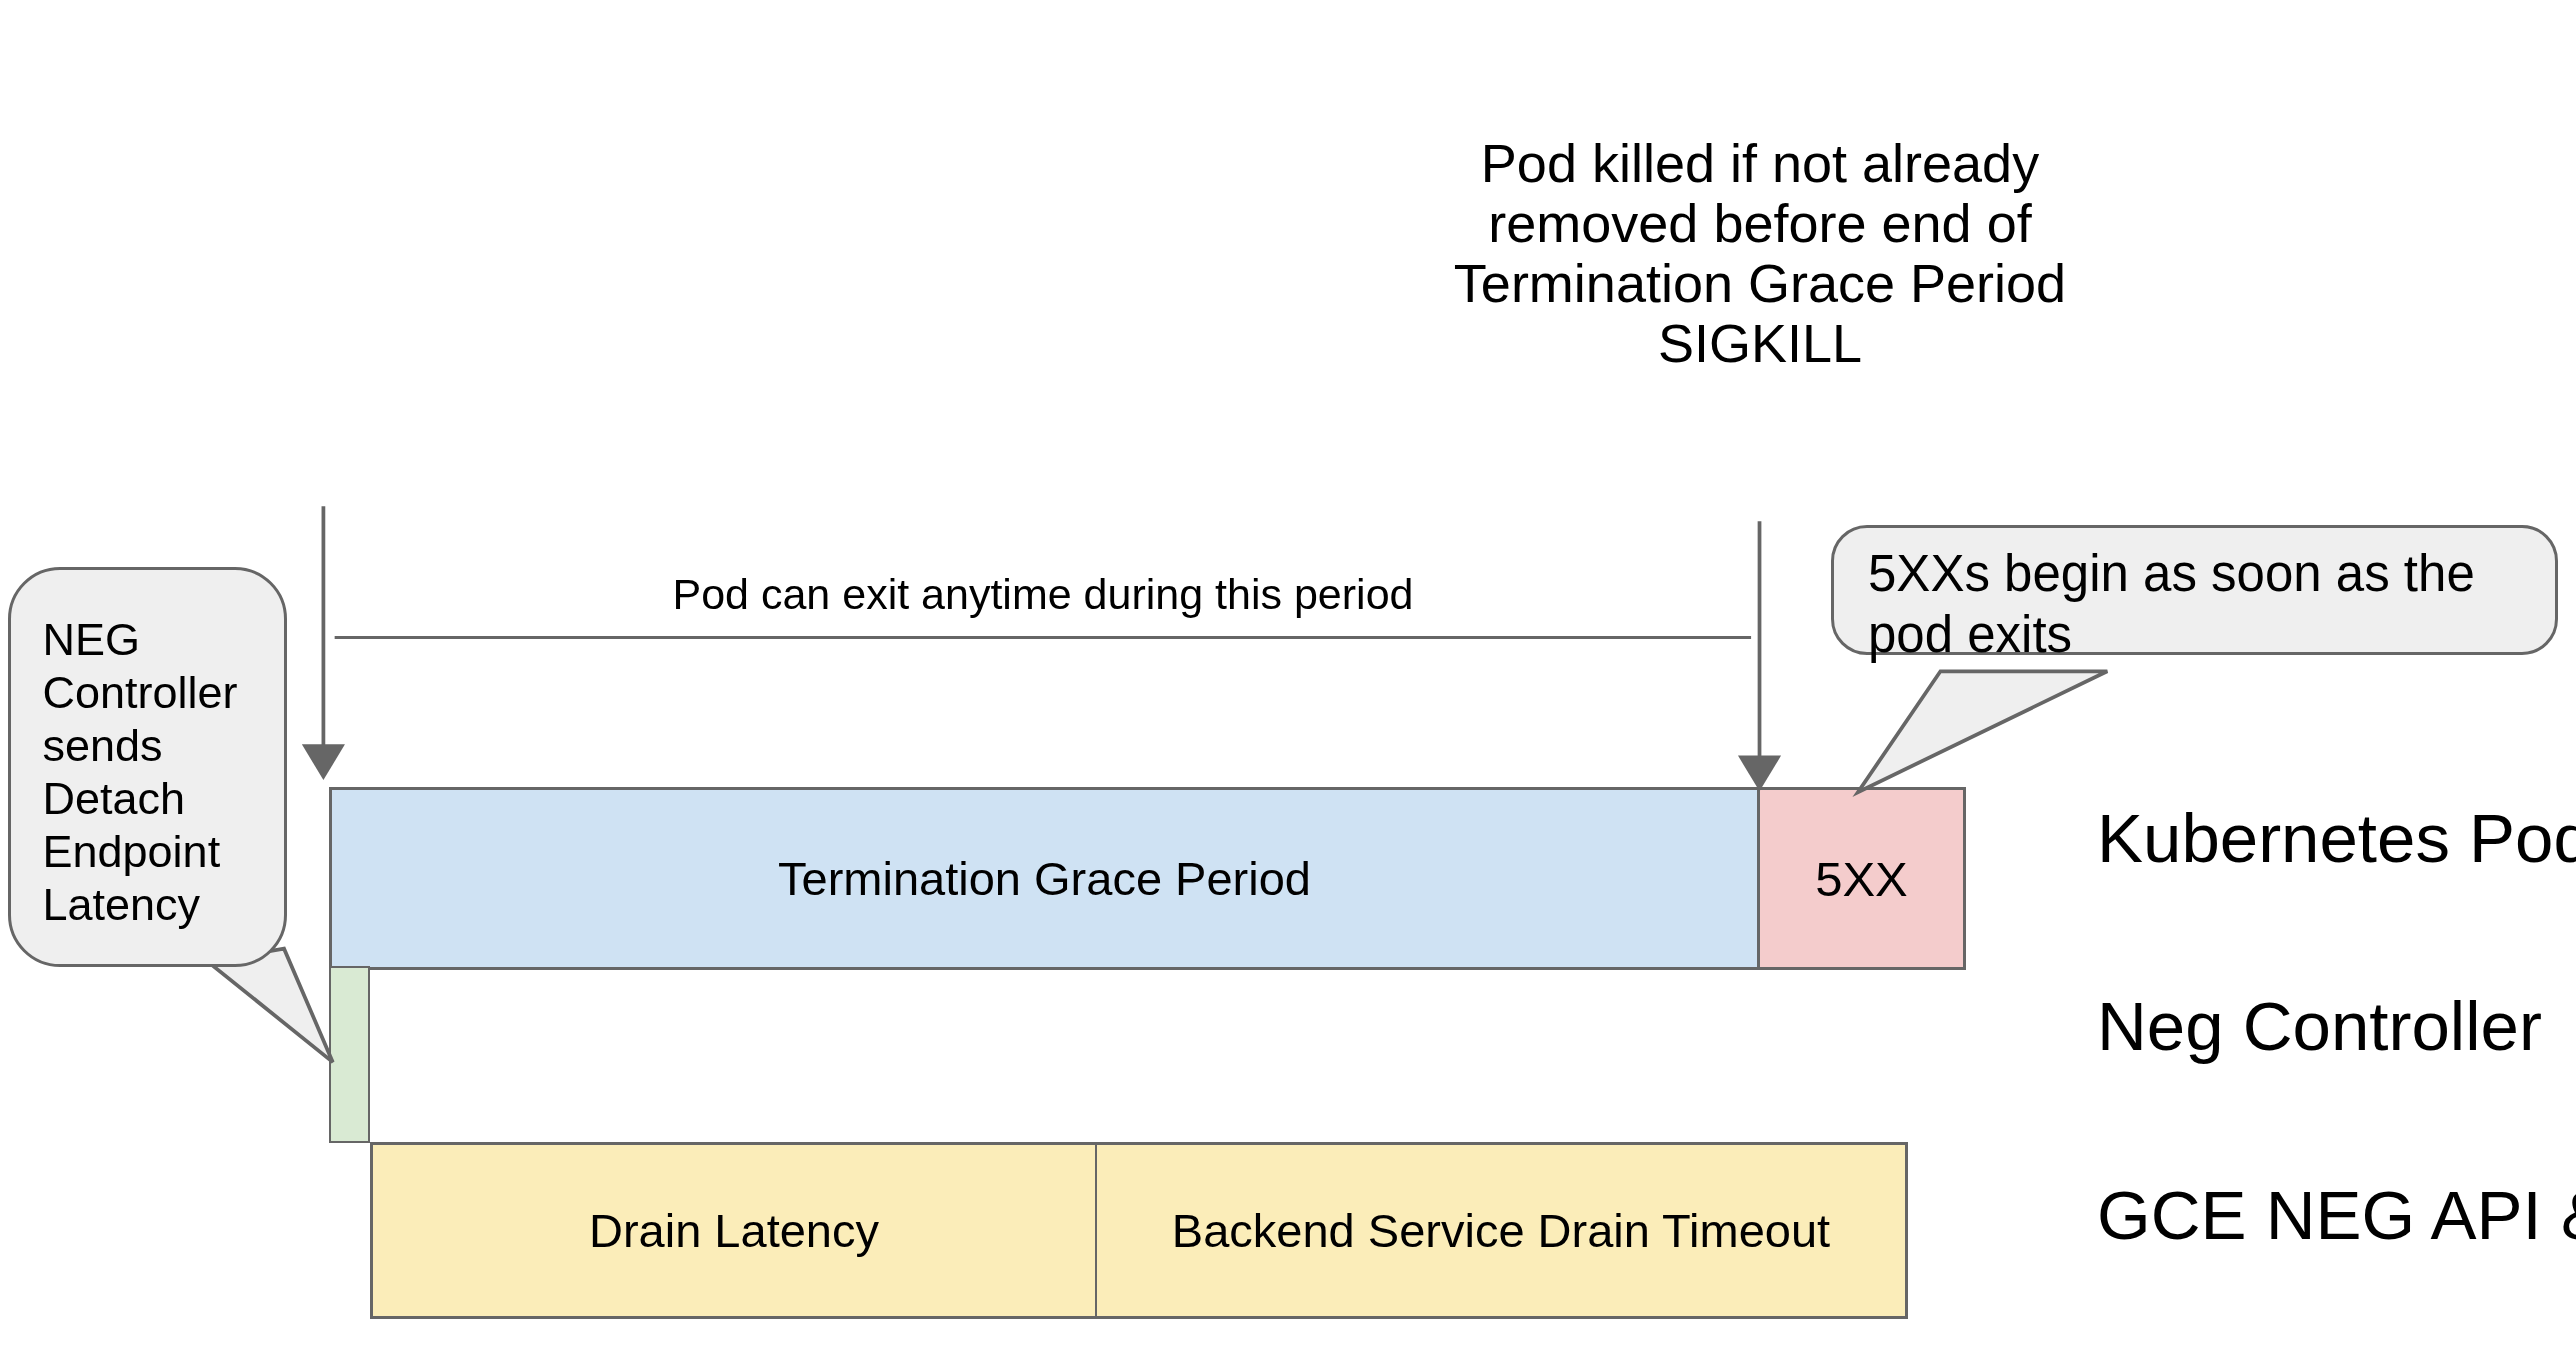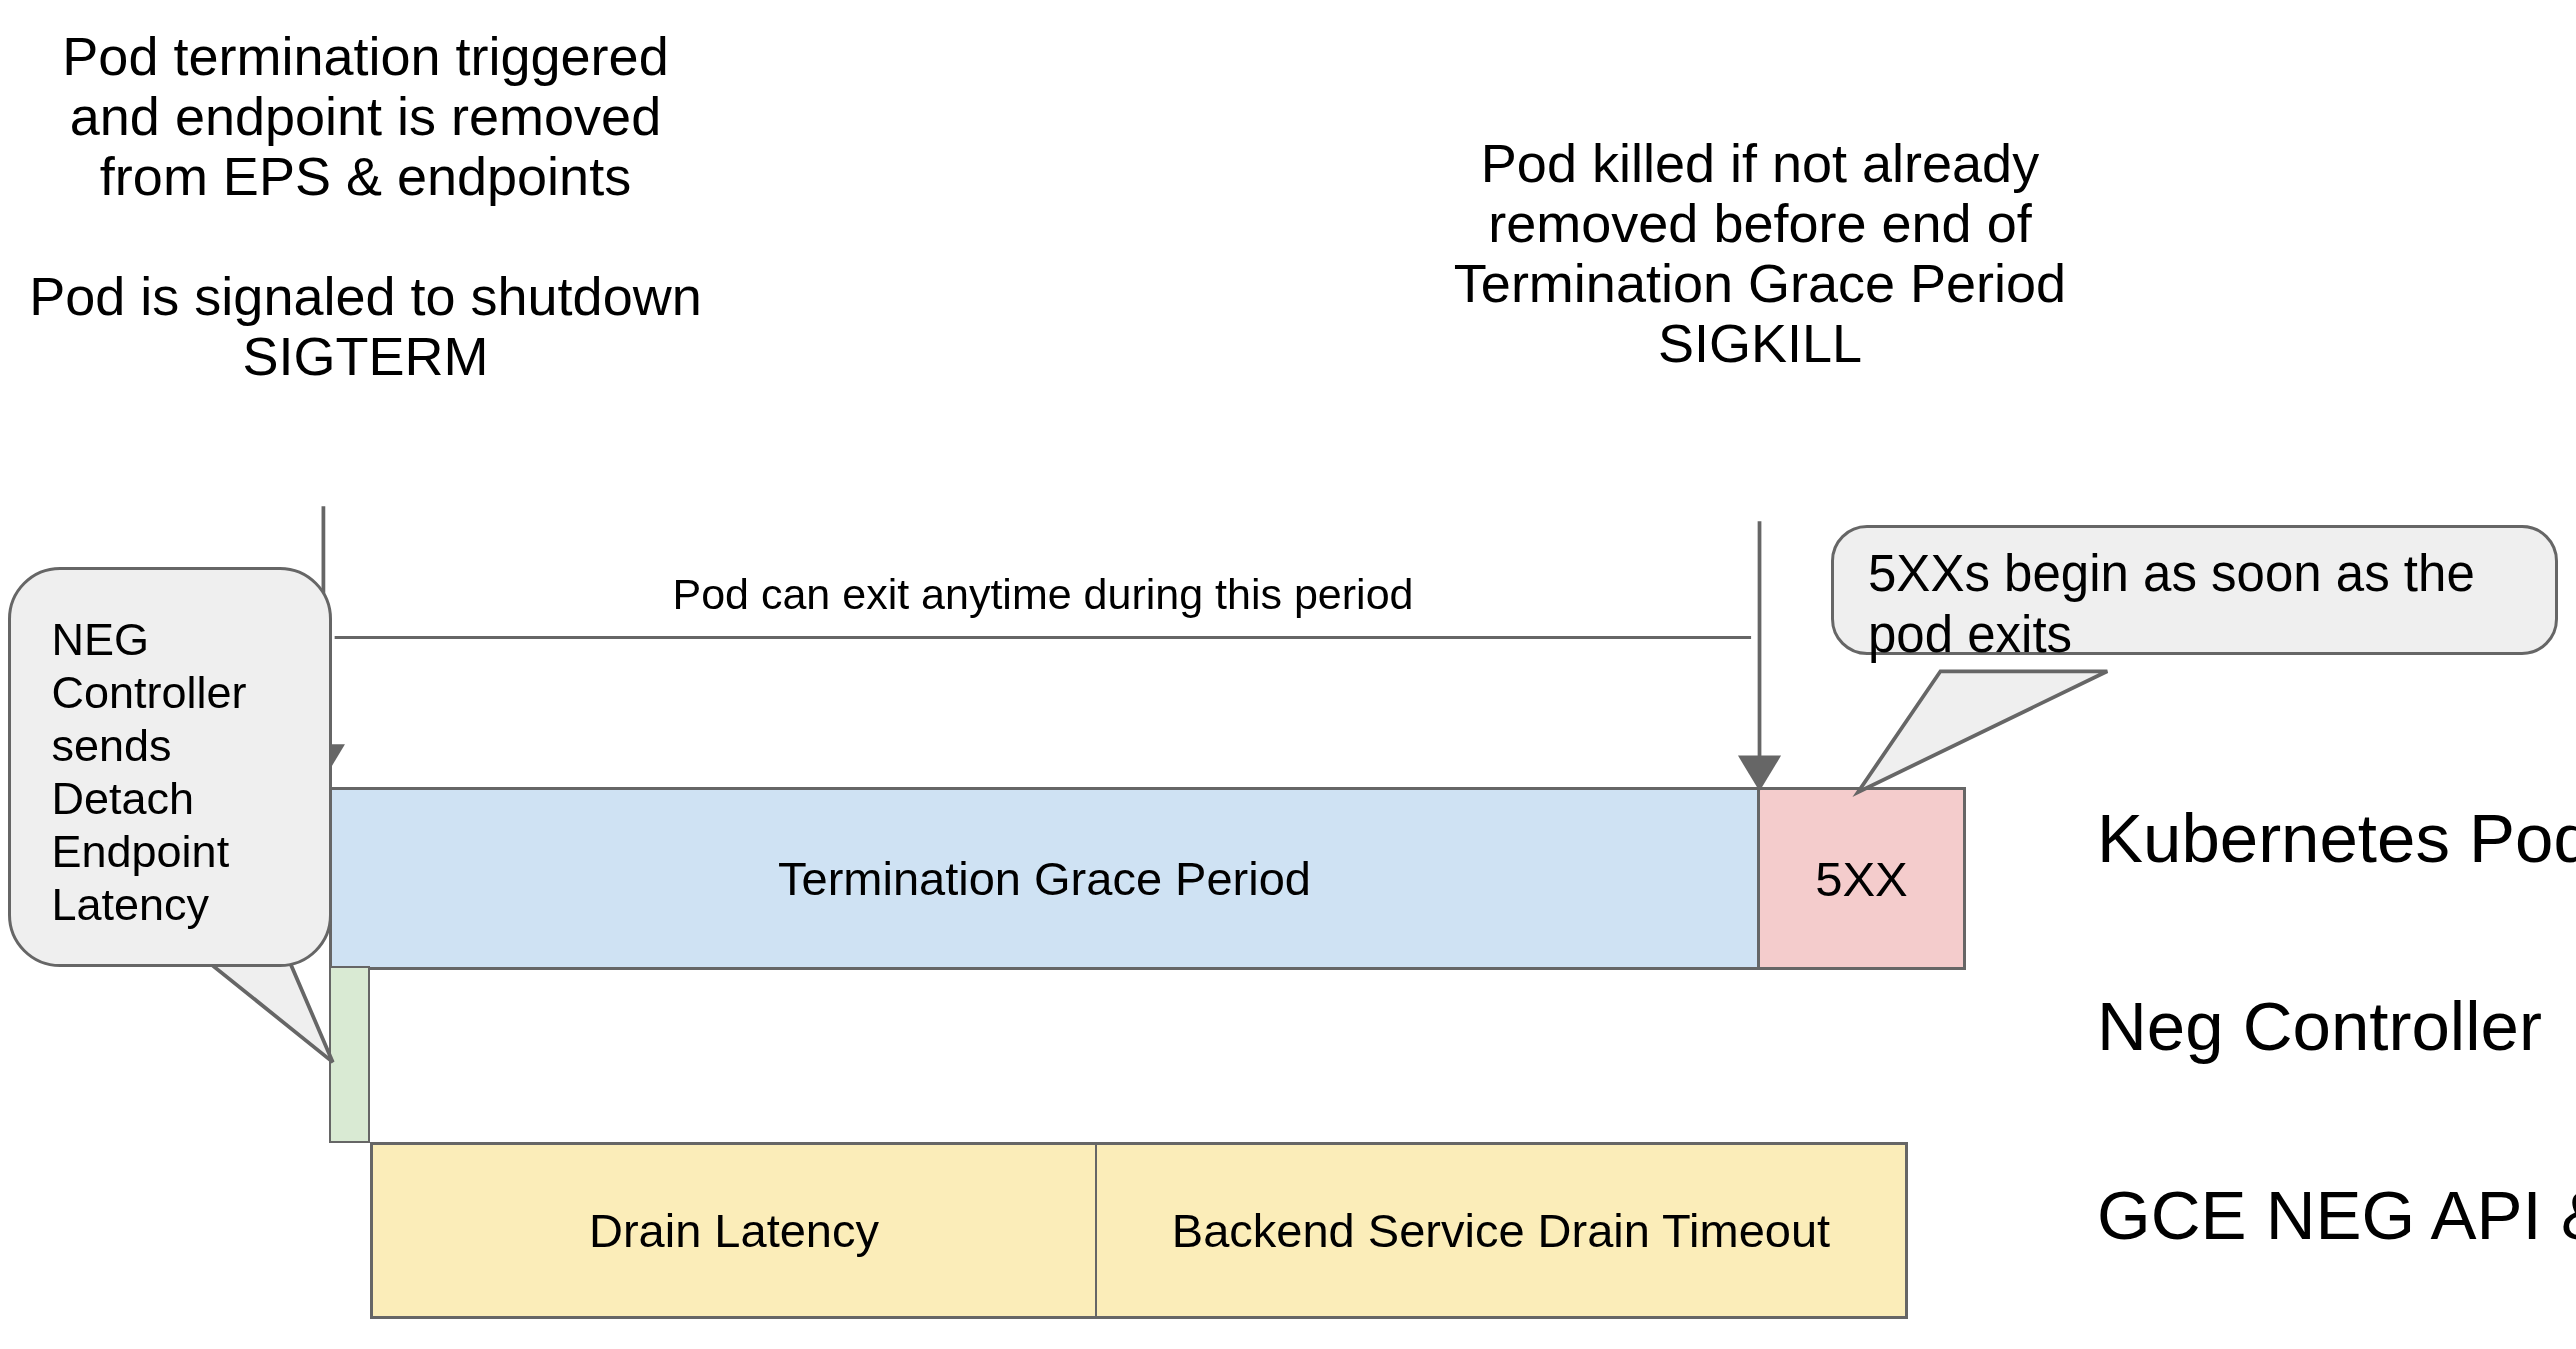--- a/index.html
+++ b/index.html
@@ -41,39 +41,31 @@
   .gce-cell{ display:flex; align-items:center; justify-content:center; font-size:47px;}
   #gce-drain{ width:722px;}
   #gce-bsdt{ flex:1; border-left:2.8px solid var(--stroke);}
   
   .row-label{ left:2097px; font-size:69px; line-height:69px; white-space:nowrap; z-index:1;}
   #label-k8s{ top:804px;}
   #label-neg{ top:992px;}
   #label-gce{ top:1176px; line-height:79px;}
   
   .bubble{ background:var(--bubble-fill); border:3.7px solid var(--stroke); z-index:4;}
-  #bubble-left{ left:7.5px; top:567px; width:324px; height:400px; border-radius:52px;
-                padding:43px 0 0 41px; font-size:45px; line-height:53px;}
+  #bubble-left{ left:7.5px; top:567px; width:279px; height:400px; border-radius:52px;
+                padding:43px 0 0 32px; font-size:45px; line-height:53px;}
   #bubble-right{ left:1831px; top:525px; width:727px; height:130px; border-radius:36px;
                  padding:15px 0 5px 34px; font-size:51px; line-height:61px;}
   .bubble div{white-space:nowrap;}
 </style>
 </head>
 <body>
 
 <div id="canvas">
 
-  <div class="abs note" id="note-top-left">
-    <div>Pod termination triggered</div>
-    <div>and endpoint is removed</div>
-    <div>from EPS &amp; endpoints</div>
-    <div class="para-gap"></div>
-    <div>Pod is signaled to shutdown</div>
-    <div>SIGTERM</div>
-  </div>
 
   <div class="abs note" id="note-top-right">
     <div>Pod killed if not already</div>
     <div>removed before end of</div>
     <div>Termination Grace Period</div>
     <div>SIGKILL</div>
   </div>
 
   <div class="abs" id="period-label">Pod can exit anytime during this period</div>
 

